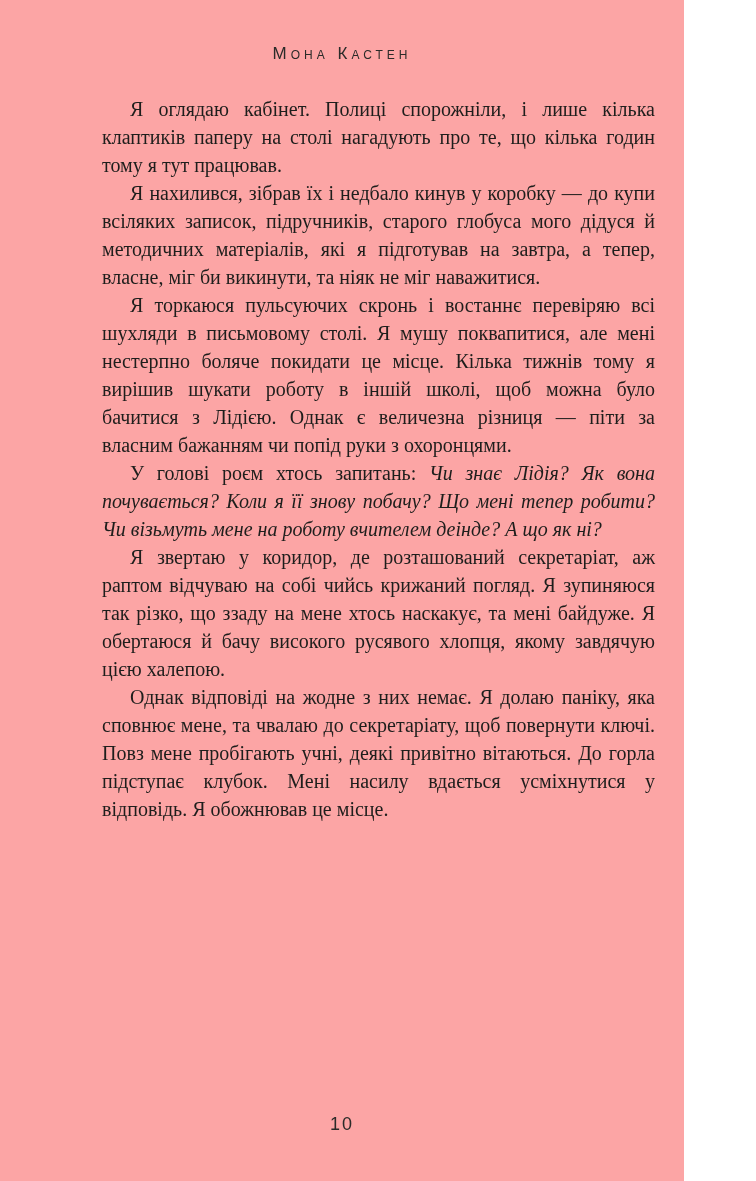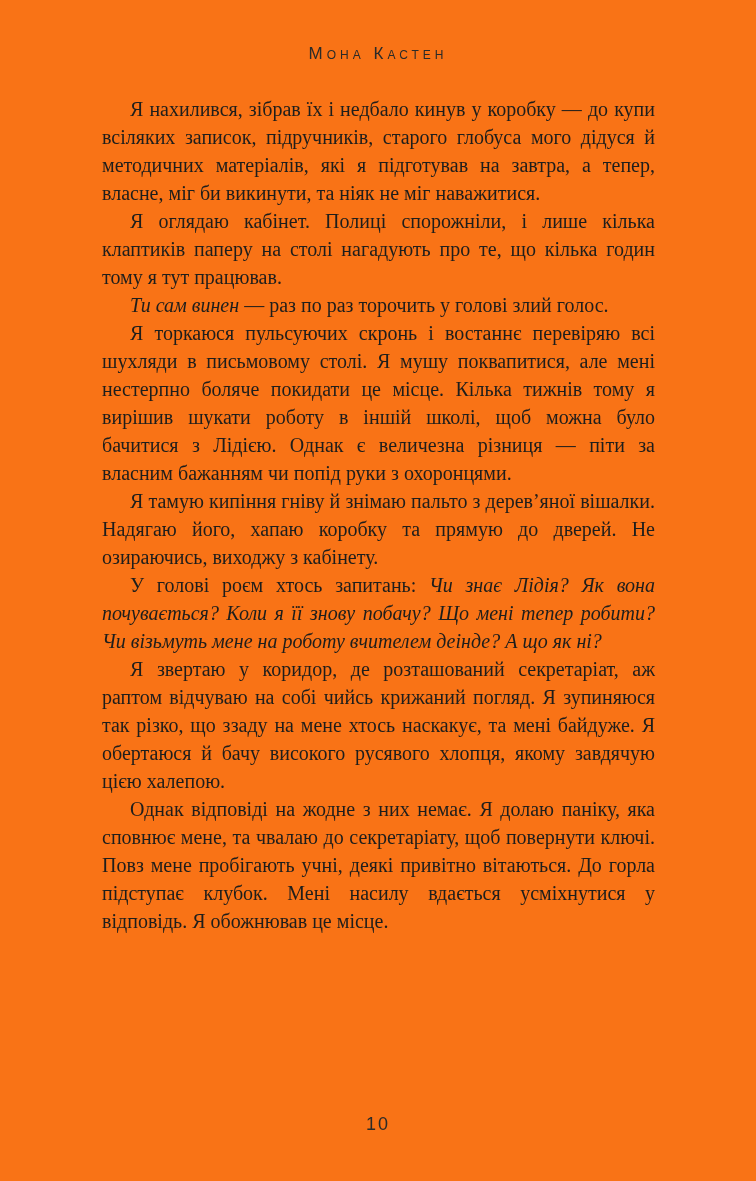--- a/index.html
+++ b/index.html
@@ -2,23 +2,23 @@
 <html lang="uk"><head>
 <meta charset="utf-8">
 <style>
   html, body {
     margin: 0;
     padding: 0;
     background: #ffffff;
   }
   .book-page {
     position: relative;
-    width: 756px;
+    width: 684px;
     height: 1181px;
-    background: #f97316;
+    background: #fca5a5;
     color: #1e1e1c;
     overflow: hidden;
   }
   .running-header {
     position: absolute;
     top: 44px;
     left: 0;
     right: 0;
     text-align: center;
     font-family: "Liberation Sans", sans-serif;
@@ -60,24 +60,22 @@
     color: #2b2b29;
   }
 </style>
 </head>
 <body>
 
 <div class="book-page">
   <div class="running-header">Мона Кастен</div>
 
   <main class="text-body">
+      <p class="para"><span>Я оглядаю кабінет. Полиці спорожніли, і лише кілька клаптиків паперу на столі нагадують про те, що кілька годин тому я тут працював.</span></p>
       <p class="para"><span>Я нахилився, зібрав їх і недбало кинув у коробку — до купи всіляких записок, підручників, старого глобуса мого дідуся й методичних матеріалів, які я підготував на завтра, а тепер, власне, міг би викинути, та ніяк не міг наважитися.</span></p>
-      <p class="para"><span>Я оглядаю кабінет. Полиці спорожніли, і лише кілька клаптиків паперу на столі нагадують про те, що кілька годин тому я тут працював.</span></p>
-      <p class="para"><em>Ти сам винен</em><span> — раз по раз торочить у голові злий голос.</span></p>
       <p class="para"><span>Я торкаюся пульсуючих скронь і востаннє перевіряю всі шухляди в письмовому столі. Я мушу поквапитися, але мені нестерпно боляче покидати це місце. Кілька тижнів тому я вирішив шукати роботу в іншій школі, щоб можна було бачитися з Лідією. Однак є величезна різниця — піти за власним бажанням чи попід руки з охоронцями.</span></p>
-      <p class="para"><span>Я тамую кипіння гніву й знімаю пальто з дерев’яної вішалки. Надягаю його, хапаю коробку та прямую до дверей. Не озираючись, виходжу з кабінету.</span></p>
       <p class="para"><span>У голові роєм хтось запитань: </span><em>Чи знає Лідія? Як вона почувається? Коли я її знову побачу? Що мені тепер робити? Чи візьмуть мене на роботу вчителем деінде? А що як ні?</em></p>
       <p class="para"><span>Я звертаю у коридор, де розташований секретаріат, аж раптом відчуваю на собі чийсь крижаний погляд. Я зупиняюся так різко, що ззаду на мене хтось наскакує, та мені байдуже. Я обертаюся й бачу високого русявого хлопця, якому завдячую цією халепою.</span></p>
       <p class="para"><span>Однак відповіді на жодне з них немає. Я долаю паніку, яка сповнює мене, та чвалаю до секретаріату, щоб повернути ключі. Повз мене пробігають учні, деякі привітно вітаються. До горла підступає клубок. Мені насилу вдається усміхнутися у відповідь. Я обожнював це місце.</span></p>
     </main>
 
   <div class="page-number">10</div>
 </div>
 
 </body></html>

